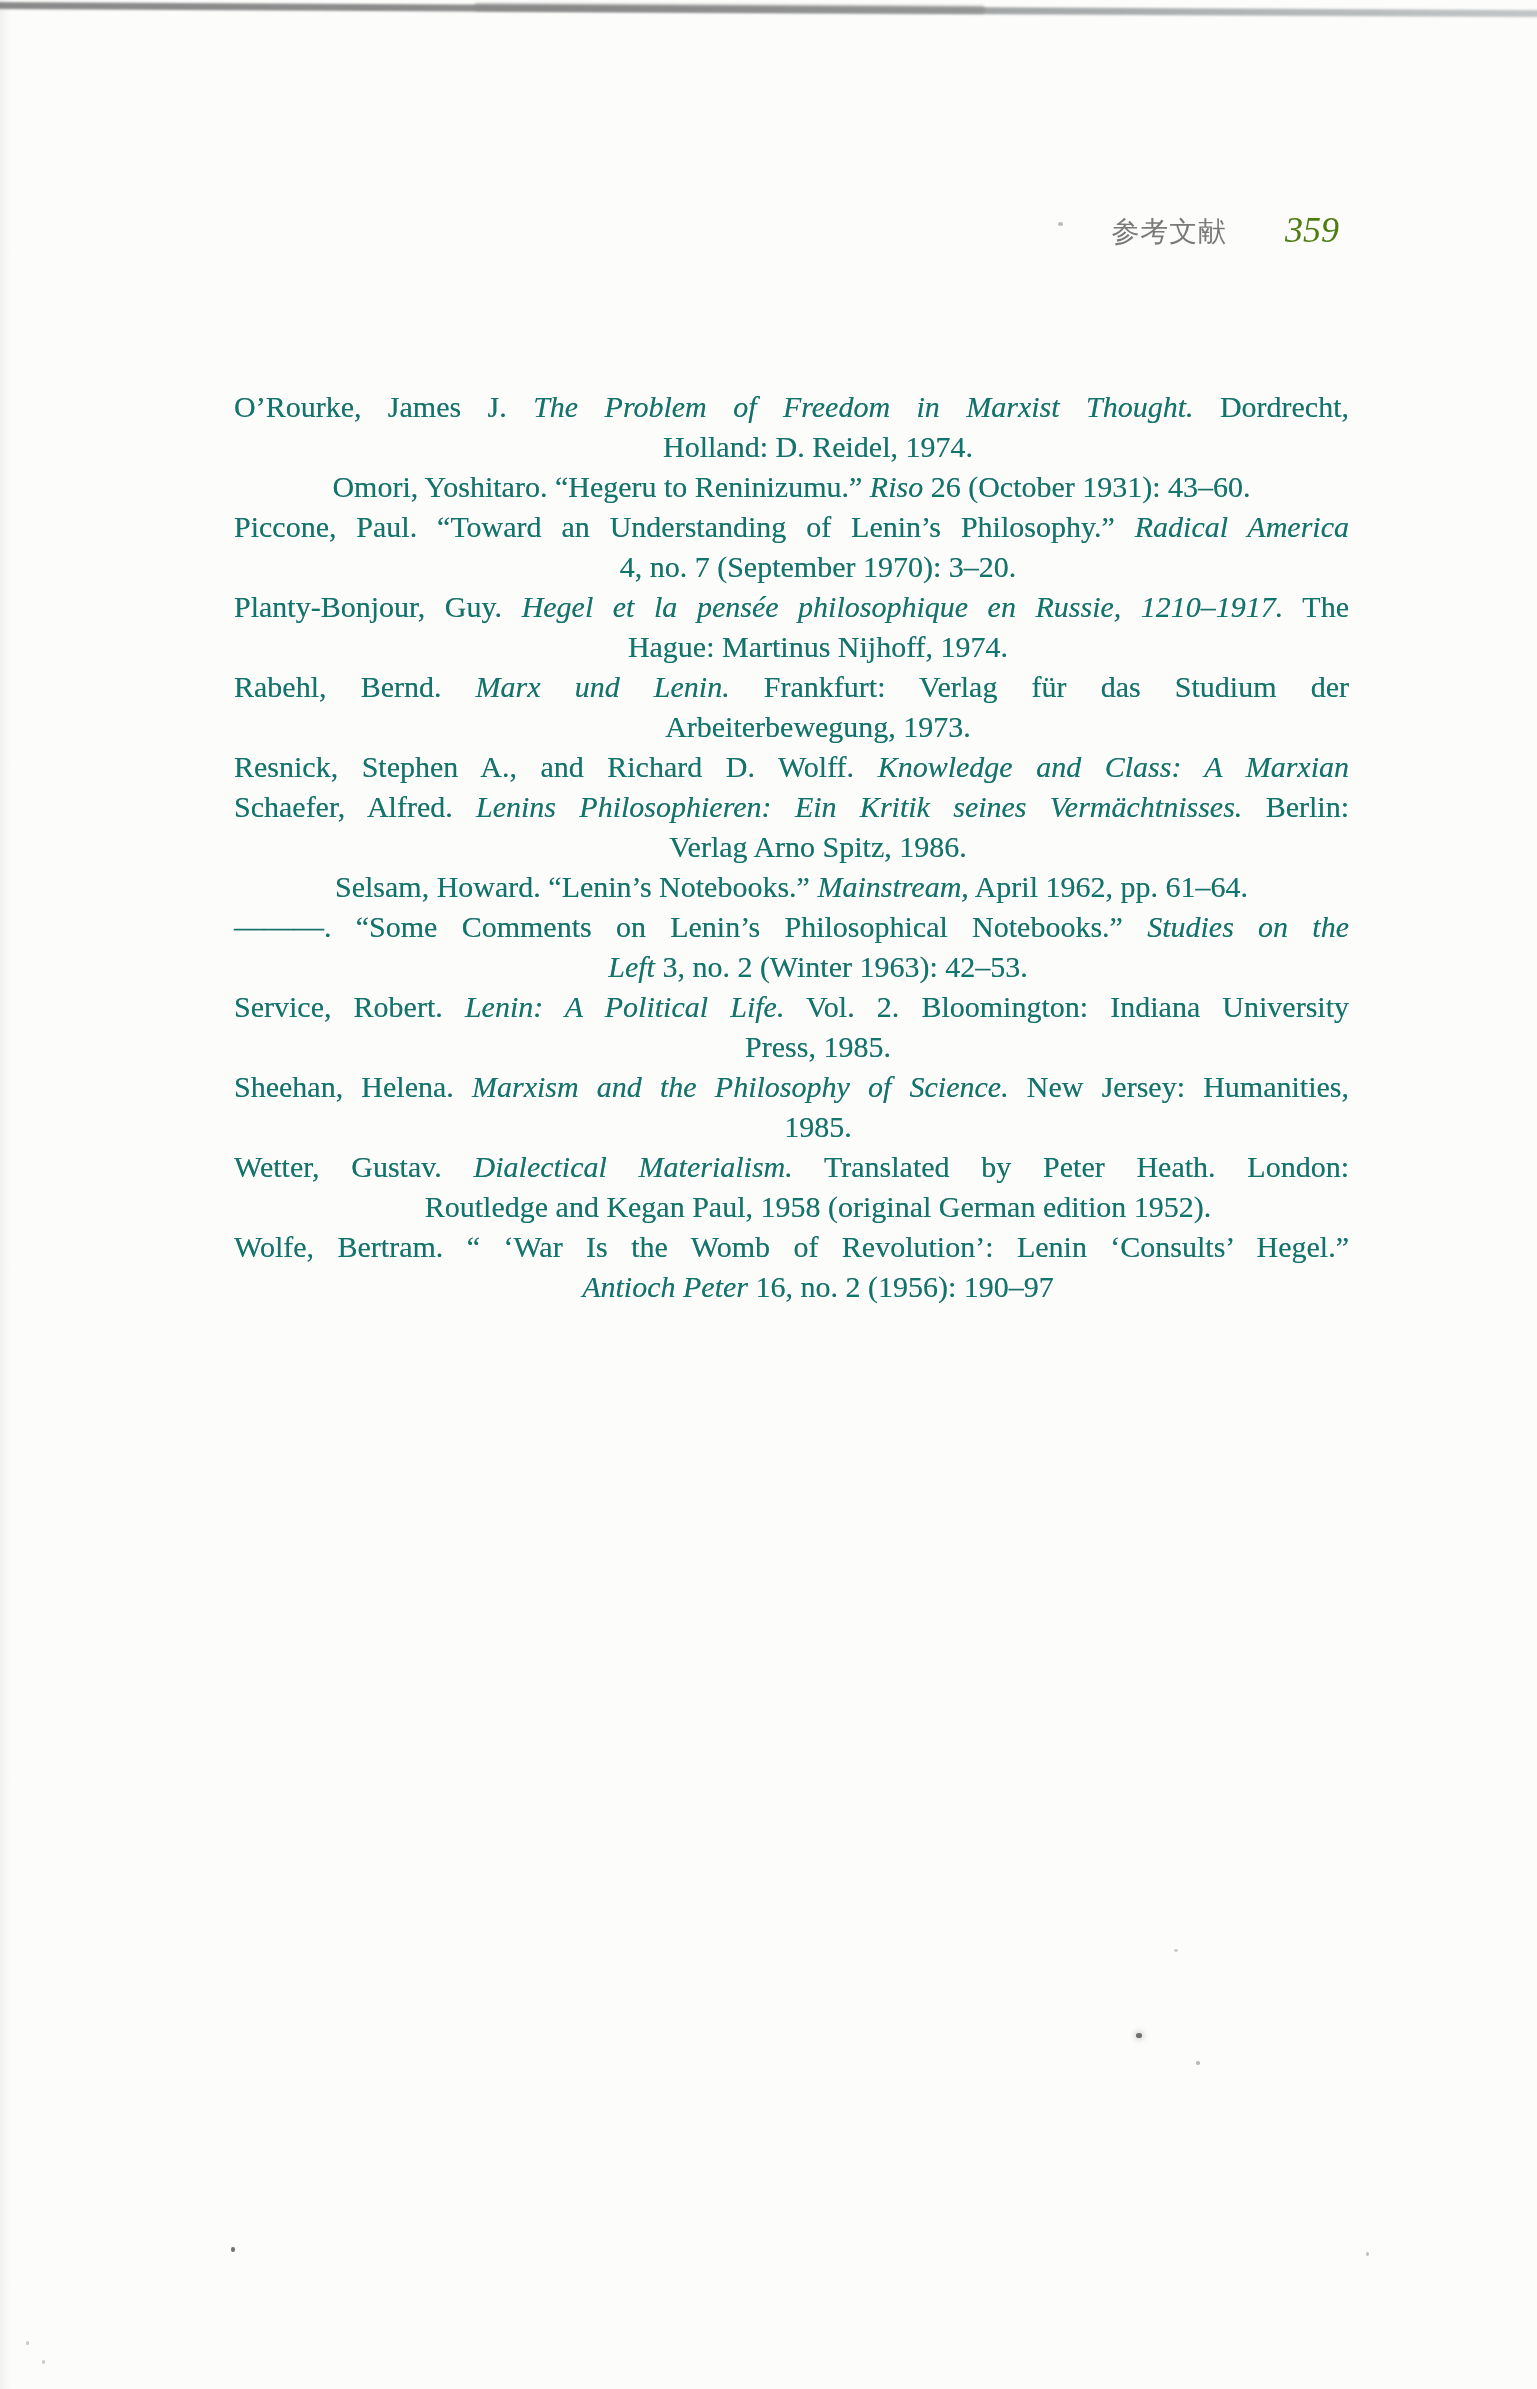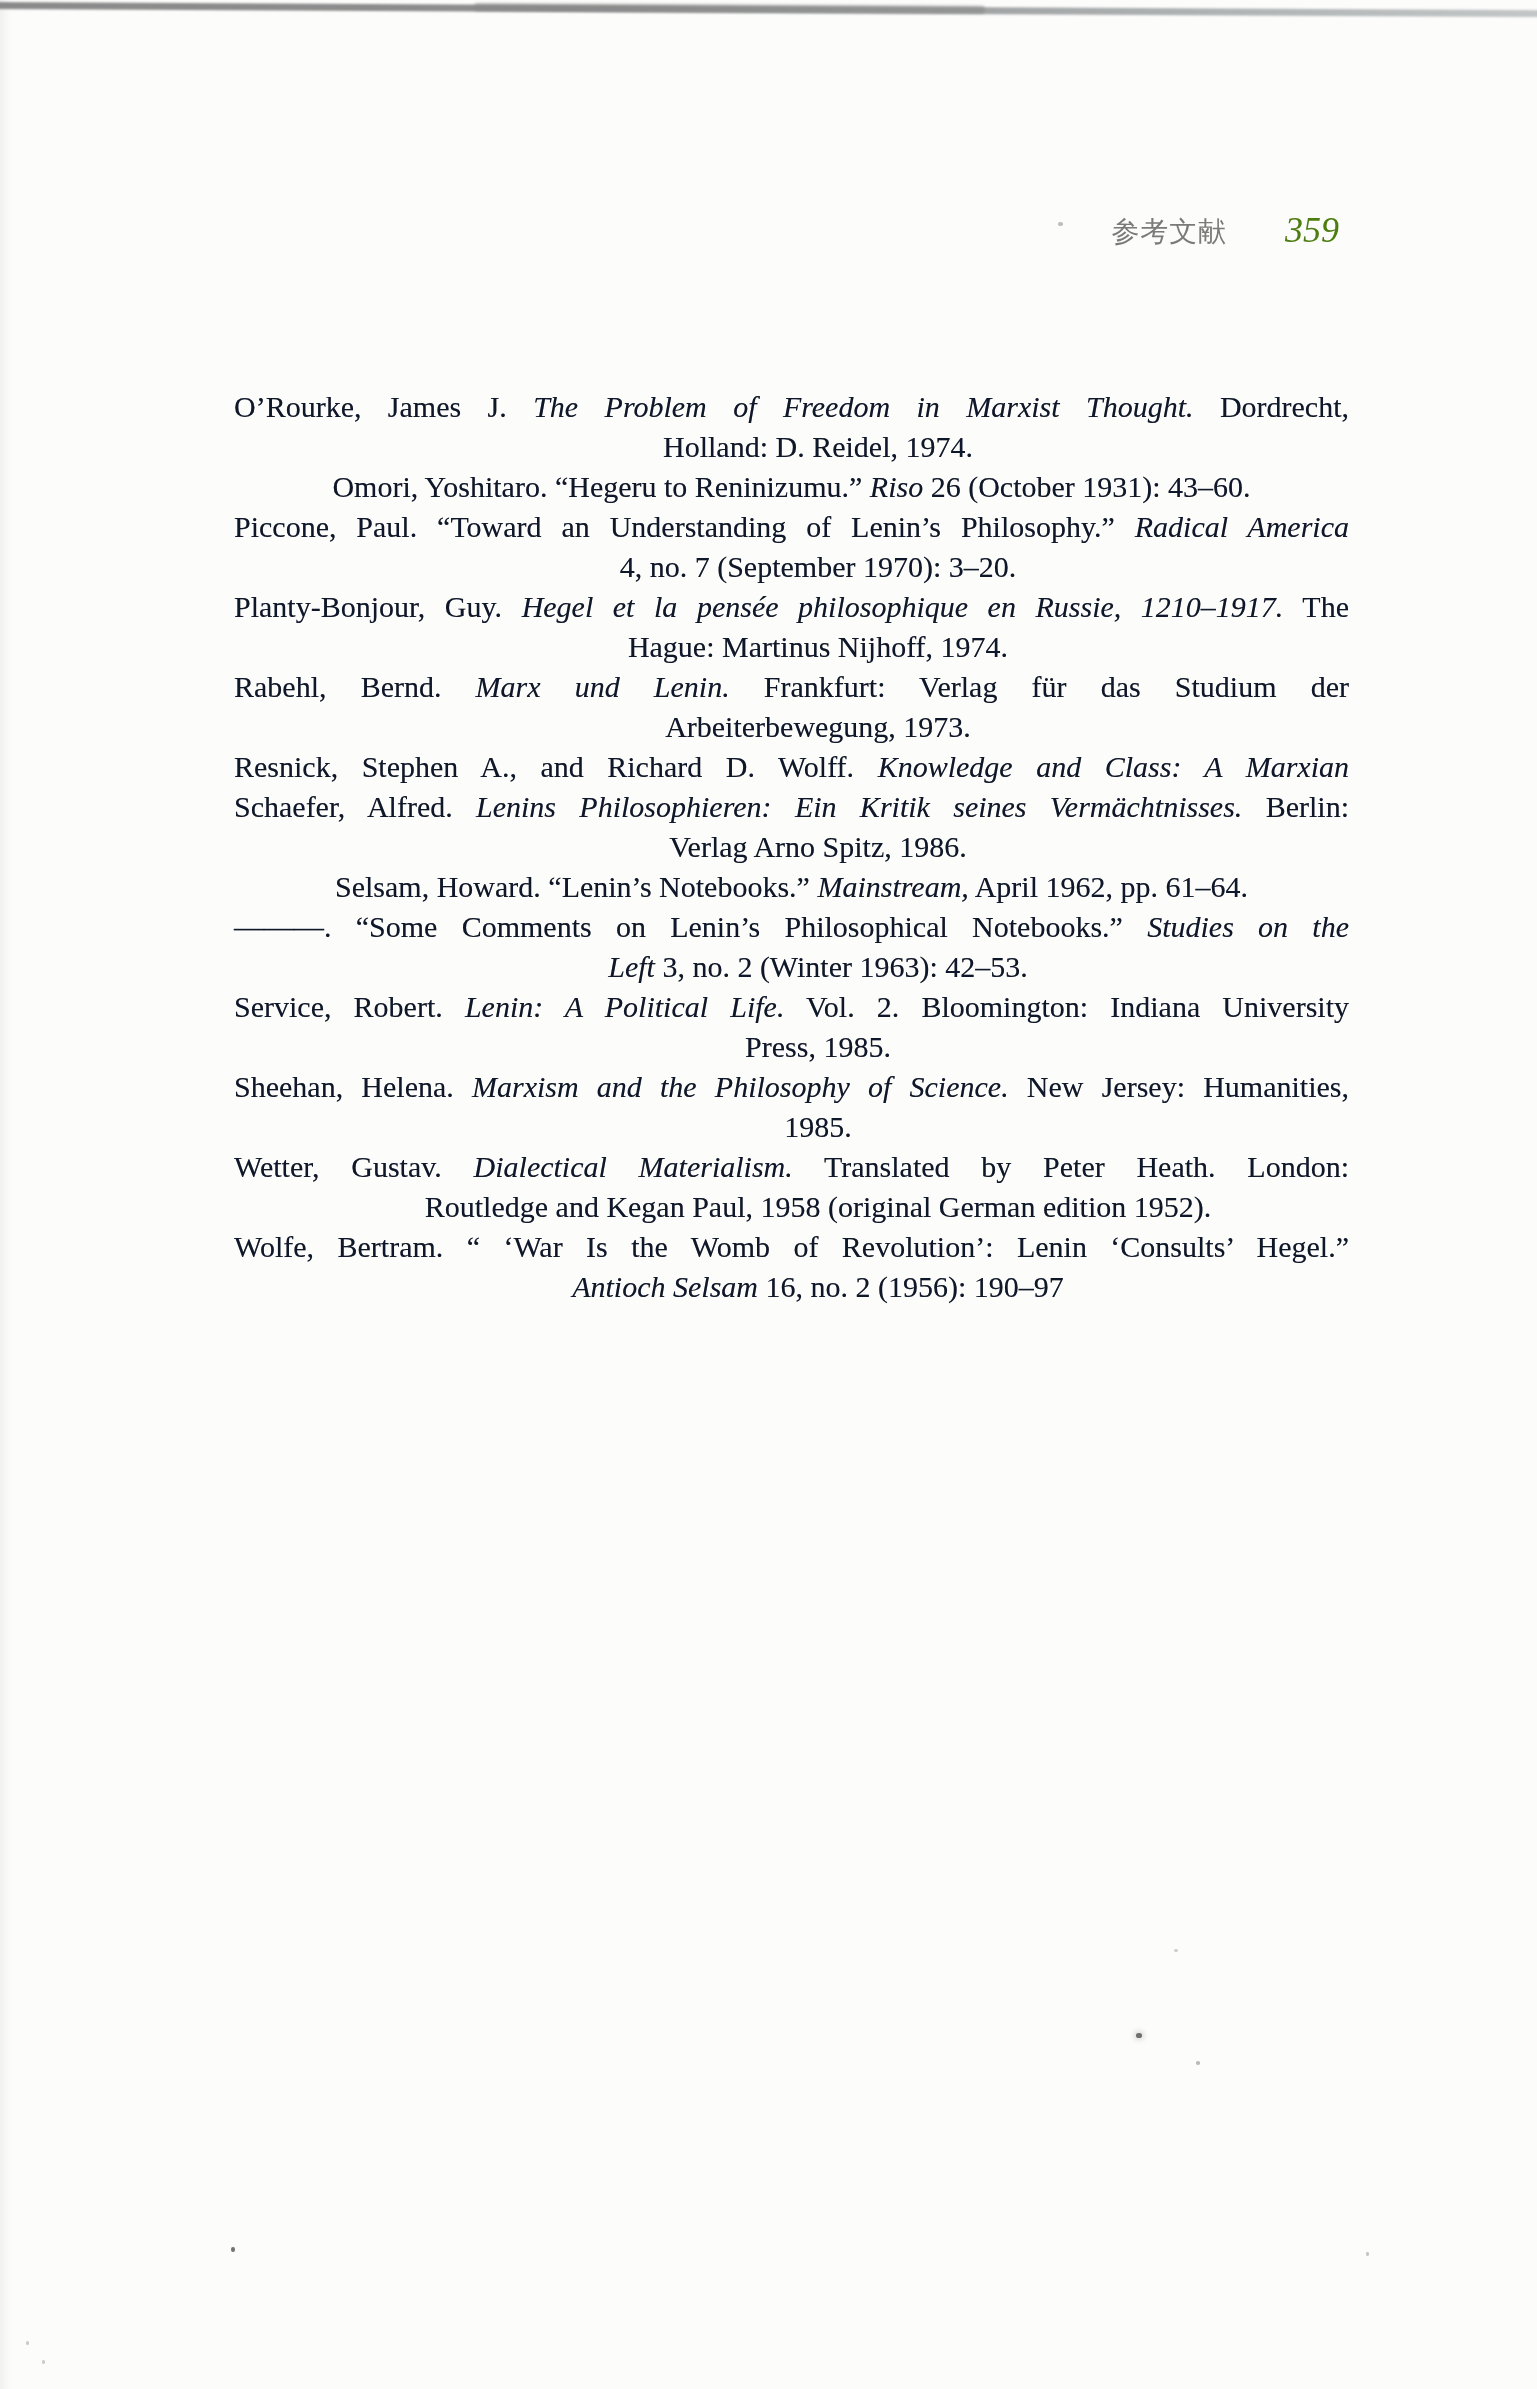--- a/index.html
+++ b/index.html
@@ -42,21 +42,21 @@
     font-family: "Liberation Serif", "DejaVu Serif", serif;
   }
   .folio {
     font-size: 36px; font-style: italic; line-height: 31px;
     color: #4d7c0f;
   }
   
   .bib {
     position: absolute; left: 234px; top: 387px; width: 1115px;
     font-size: 30px; line-height: 40px;
-    color: #0f172a;
+    color: #0f766e;
     text-shadow: 0 0 0.6px rgba(65,65,65,0.55);
   }
   .entry { }
   .line { text-align: center; }
   .line.just { text-align: justify; text-align-last: justify; }
   .line.cont { padding-left: 53px; }
   .it { font-style: italic; }
   .ro { font-style: normal; }
   
   .speck { position: absolute; border-radius: 50%; pointer-events: none; }
@@ -123,21 +123,21 @@
     <div class="entry">
       <div class="line just"><span class="ro">Sheehan, Helena. </span><span class="it">Marxism and the Philosophy of Science.</span><span class="ro"> New Jersey: Humanities,</span></div>
       <div class="line cont"><span class="ro">1985.</span></div>
     </div>
     <div class="entry">
       <div class="line just"><span class="ro">Wetter, Gustav. </span><span class="it">Dialectical Materialism.</span><span class="ro"> Translated by Peter Heath. London:</span></div>
       <div class="line cont"><span class="ro">Routledge and Kegan Paul, 1958 (original German edition 1952).</span></div>
     </div>
     <div class="entry">
       <div class="line just"><span class="ro">Wolfe, Bertram. “ ‘War Is the Womb of Revolution’: Lenin ‘Consults’ Hegel.”</span></div>
-      <div class="line cont"><span class="it">Antioch Selsam</span><span class="ro"> 16, no. 2 (1956): 190–97</span></div>
+      <div class="line cont"><span class="it">Antioch Peter</span><span class="ro"> 16, no. 2 (1956): 190–97</span></div>
     </div>
   </div>
 
 <div class="speck sp1"></div>
 <div class="speck sp2"></div>
 <div class="speck sp3"></div>
 <div class="speck sp4"></div>
 <div class="speck sp5"></div>
 <div class="speck sp6"></div>
 <div class="speck sp7"></div>

